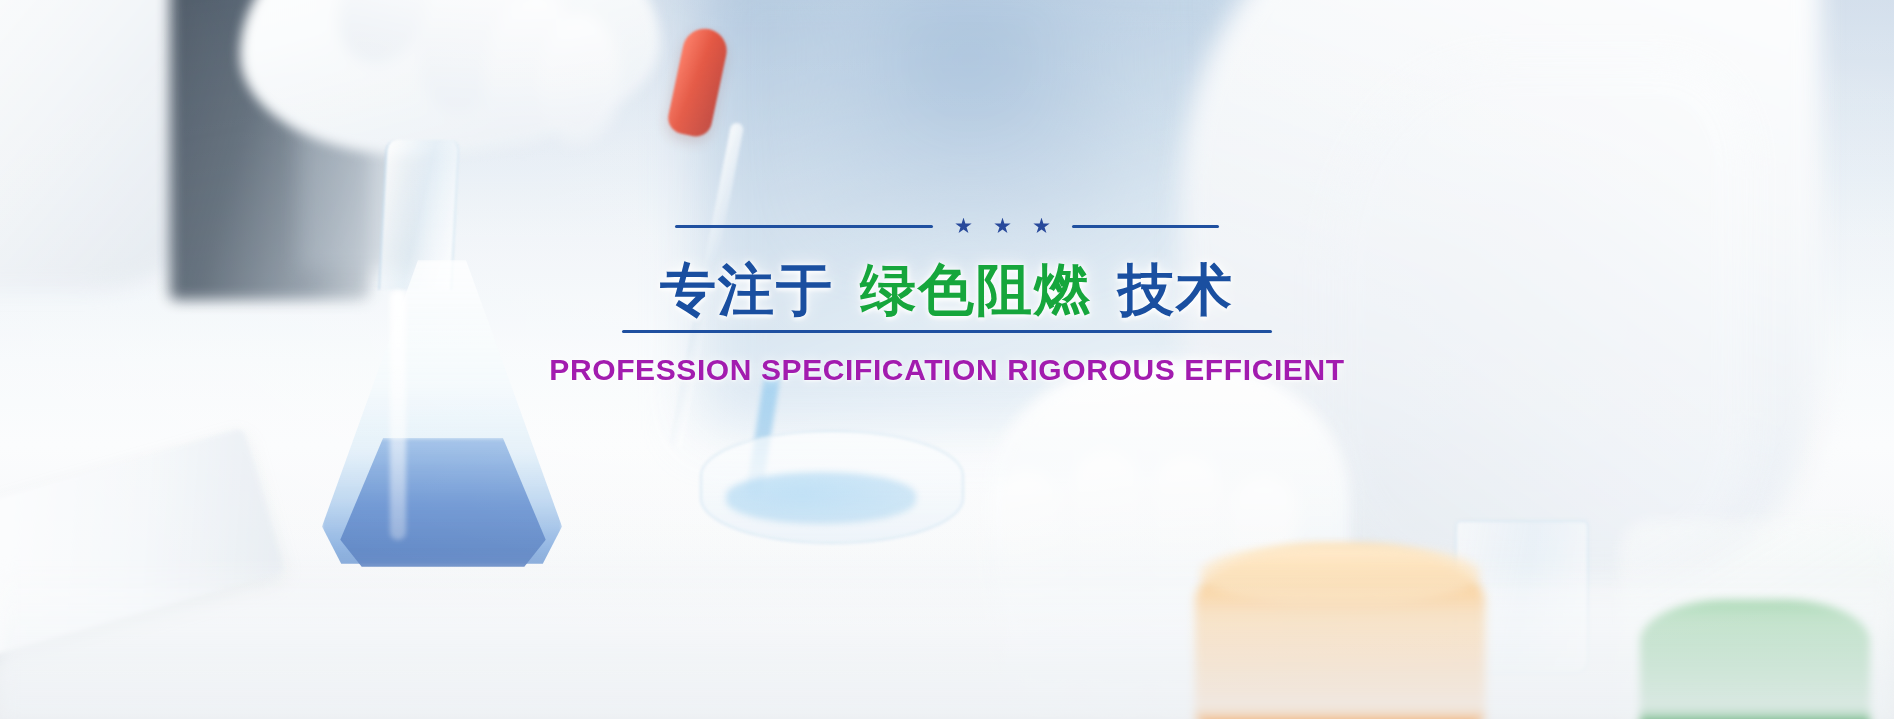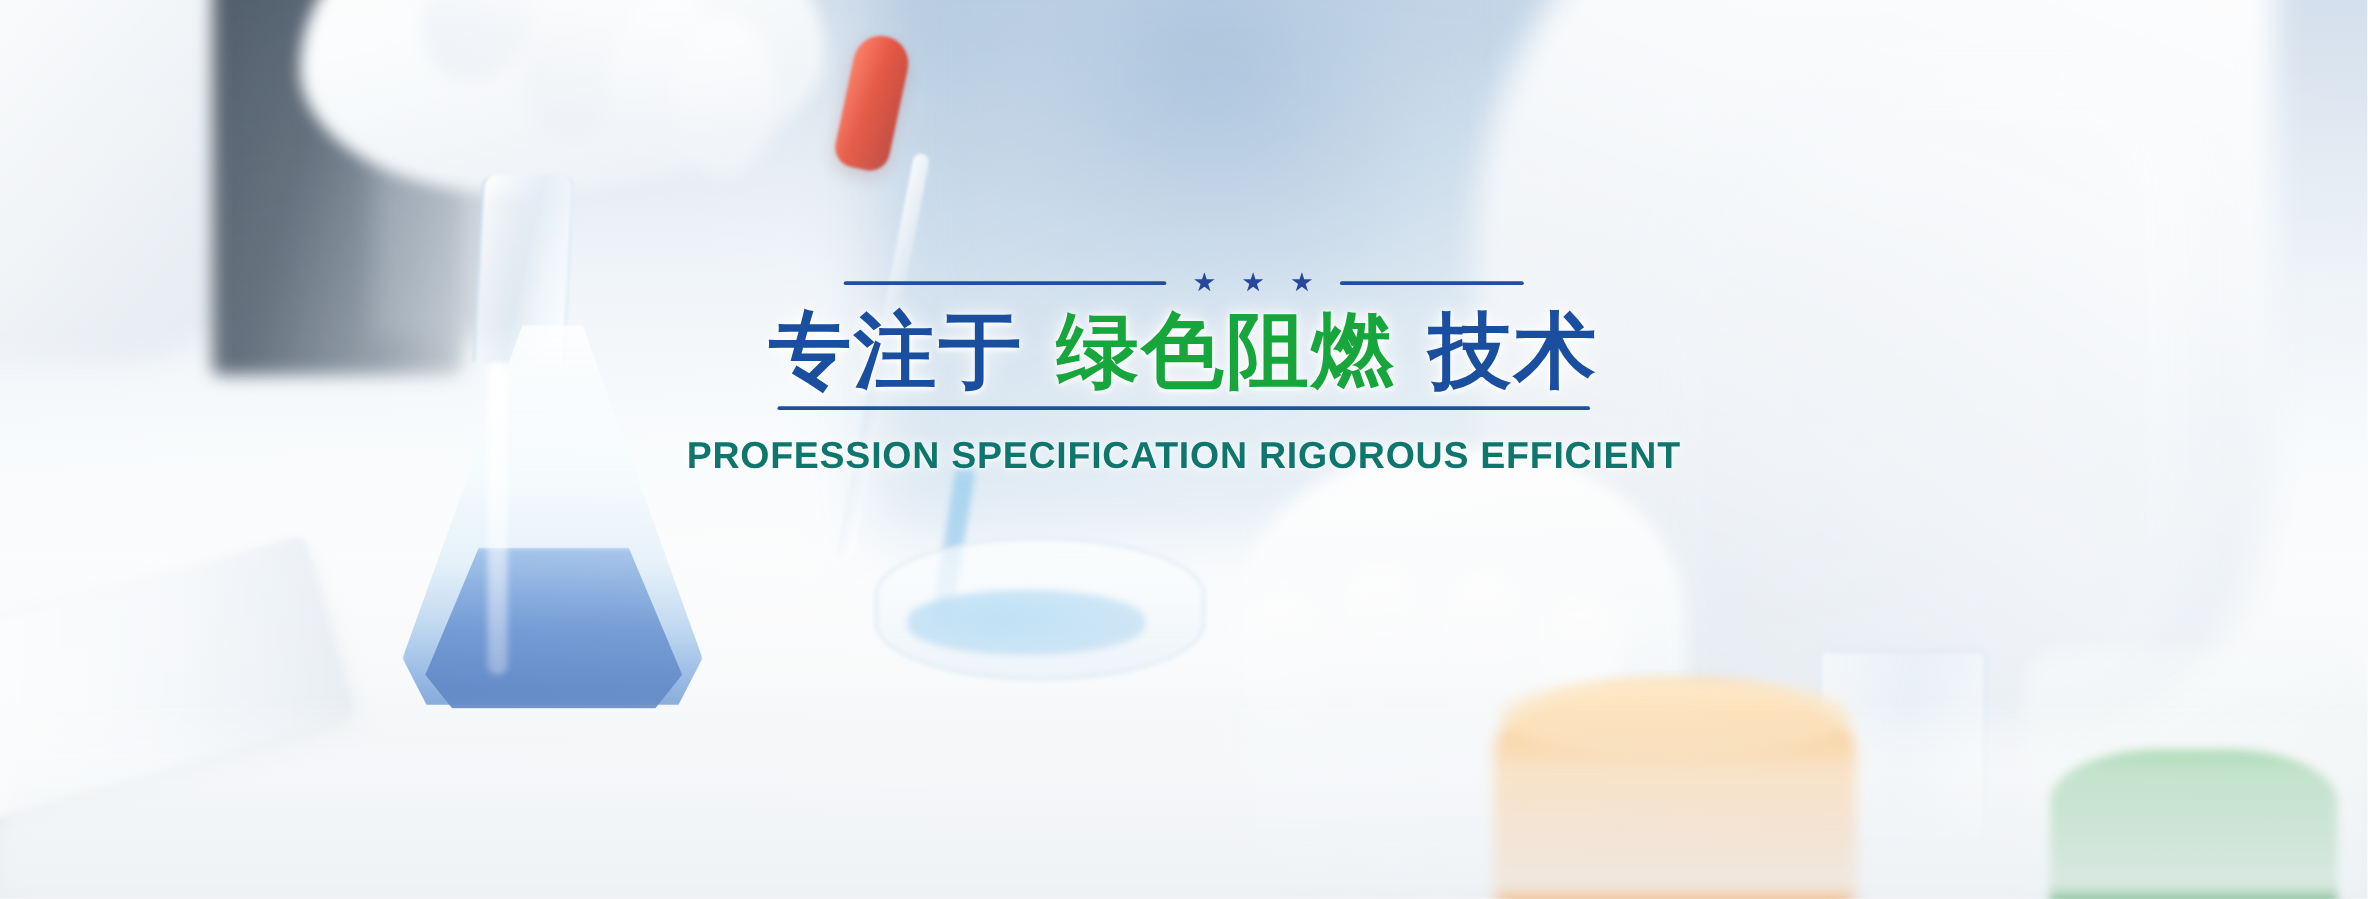--- a/index.html
+++ b/index.html
@@ -348,22 +348,22 @@
     padding: 0 22px;
   }
   .star {
     width: 17px;
     height: 17px;
     background: #28499b;
     clip-path: polygon(50% 0%, 61% 35%, 98% 35%, 68% 57%, 79% 91%, 50% 70%, 21% 91%, 32% 57%, 2% 35%, 39% 35%);
   }
 
   .headline {
-    margin-top: 10px;
-    font-size: 66px;
+    margin-top: 25px;
+    font-size: 56px;
     font-weight: 700;
     line-height: 1.05;
     letter-spacing: 2px;
     white-space: nowrap;
     text-shadow:
        0 0 18px rgba(255,255,255,.92),
        0 0 7px rgba(255,255,255,.95),
        0 2px 4px rgba(255,255,255,.85);
   }
   .headline .seg-blue  { color: #1a4fa0; }
@@ -376,21 +376,21 @@
     background: #1f50a0;
     margin-top: 10px;
     border-radius: 2px;
   }
 
   .subtitle-en {
     margin-top: 20px;
     font-size: 30px;
     font-weight: 700;
     letter-spacing: 0.6px;
-    color: #0f766e;
+    color: #a21caf;
     white-space: nowrap;
     text-shadow: 0 0 12px rgba(255,255,255,.9), 0 1px 3px rgba(255,255,255,.9);
   }
 
   .tagline-cn {
     margin-top: 48px;
     font-size: 33px;
     font-weight: 700;
     letter-spacing: 1px;
     color: #1d4289;

